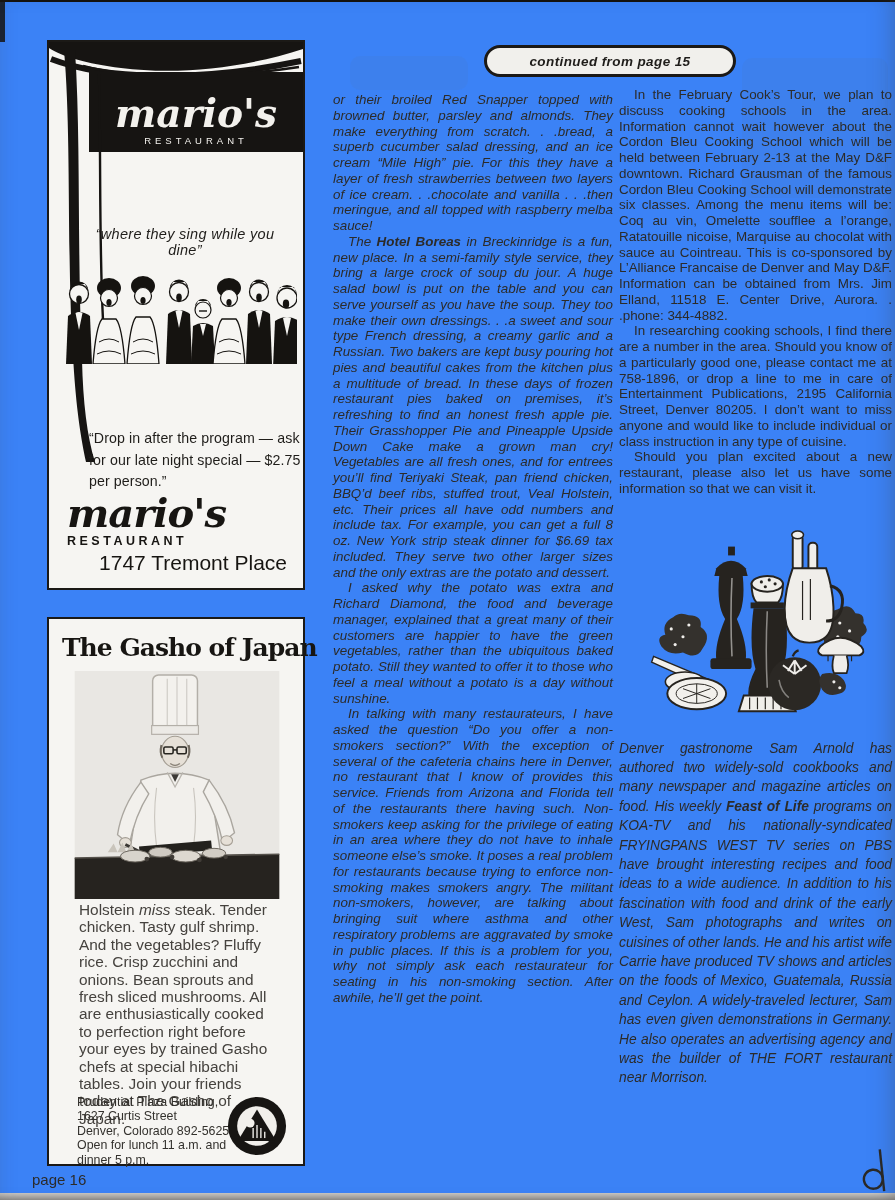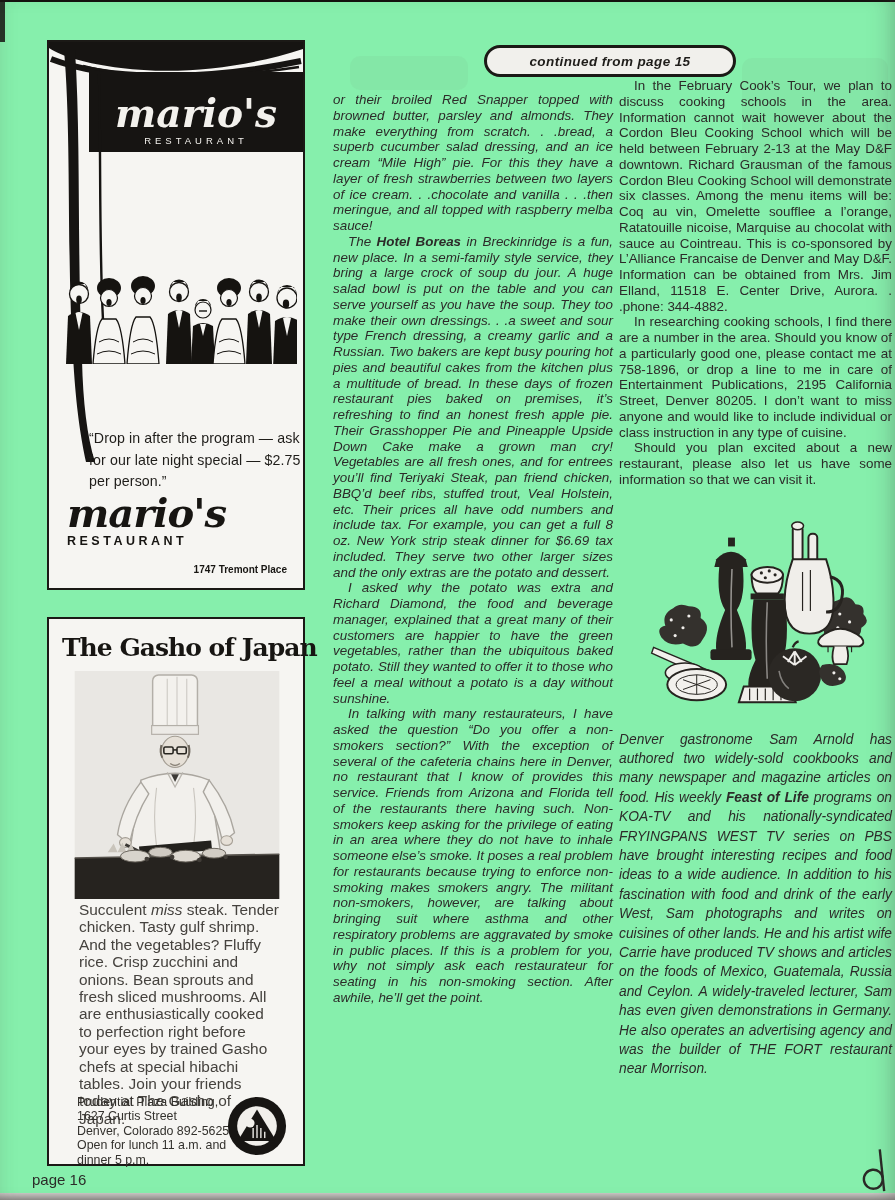--- a/index.html
+++ b/index.html
@@ -1,17 +1,17 @@
 <!DOCTYPE html>
 <html><head>
 <meta charset="utf-8">
 <style>
   html,body{margin:0;padding:0;background:#d8d6d2;}
   .page{
-    position:relative;width:895px;height:1200px;background:#86efac;overflow:hidden;
+    position:relative;width:895px;height:1200px;background:#3b82f6;overflow:hidden;
     font-family:"Liberation Sans","DejaVu Sans",sans-serif;color:#2c2b29;
   }
   .page::after{
     content:"";position:absolute;inset:0;pointer-events:none;
     box-shadow:inset -16px 0 28px -20px rgba(60,58,55,.5), inset 12px 0 24px -20px rgba(60,58,55,.28);
   }
   .scan-top{position:absolute;top:0;left:0;width:100%;height:2px;background:#151310;}
   .scan-corner{position:absolute;top:2px;left:0;width:5px;height:40px;background:#151310;opacity:.85;}
   .scan-bottom{position:absolute;bottom:0;left:0;width:100%;height:7px;background:linear-gradient(#c9c7c4,#918f8c);}
   .ghost{position:absolute;border-radius:10px;background:rgba(110,106,100,.055);}
@@ -24,37 +24,37 @@
     font-style:italic;font-weight:700;font-size:13.5px;letter-spacing:.4px;color:#1f1d1a;
   }
 
   
   .article{position:absolute;text-align:justify;font-size:13.4px;line-height:15.75px;color:#2c2b29;}
   .article p{margin:0;}
   .article p.indent{text-indent:15px;}
   .b{font-weight:700;}
   .i{font-style:italic;}
   .col1{left:333px;top:92px;width:280px;font-style:italic;}
-  .col2{left:619px;top:78px;width:273px;}
+  .col2{left:619px;top:87px;width:273px;}
   .condiments{display:block;width:222px;height:196px;margin:30px auto 14px;}
   .bio{font-style:italic;font-size:13.8px;line-height:19.4px;margin-top:16px;}
 
   
   .ad{position:absolute;left:47px;width:258px;background:#f6f5f2;border:2px solid #1b1916;box-sizing:border-box;}
   .ad-marios{top:40px;height:550px;}
   .marios-art{position:absolute;top:0;left:0;width:254px;height:546px;}
   .marios-logo-text{font-family:"DejaVu Serif","Liberation Serif",serif;font-style:italic;font-weight:700;font-size:39px;fill:#f3f1ed;}
   .marios-sub-text{font-family:"Liberation Sans",sans-serif;font-size:9.5px;letter-spacing:4px;fill:#f3f1ed;}
   .marios-tagline{position:absolute;top:184px;left:30px;width:212px;text-align:center;font-style:italic;font-size:14.5px;letter-spacing:.3px;color:#1f1d1a;}
   .singers{position:absolute;top:228px;left:8px;width:240px;height:94px;}
   .marios-quote{position:absolute;top:386px;left:40px;width:224px;font-size:14.2px;line-height:21.5px;letter-spacing:.1px;color:#1f1d1a;}
   .marios-footer{position:absolute;left:18px;top:450px;color:#171512;}
   .marios-footer .flogo{font-family:"DejaVu Serif","Liberation Serif",serif;font-style:italic;font-weight:700;font-size:40px;line-height:42px;letter-spacing:-1px;}
   .marios-footer .fsub{font-size:12.5px;font-weight:700;letter-spacing:3.5px;margin-top:0;}
-  .marios-address{position:absolute;right:16px;bottom:13px;font-weight:700;font-size:10px;color:#171512;}
+  .marios-address{position:absolute;right:16px;bottom:13px;font-weight:400;font-size:21px;color:#171512;}
 
   
   .ad-gasho{top:617px;height:549px;}
   .gasho-headline{
     position:absolute;top:14px;left:13px;width:228px;
     font-family:"DejaVu Serif","Liberation Serif",serif;font-weight:700;font-size:25px;letter-spacing:-1px;color:#171512;white-space:nowrap;
   }
   .chef-photo{position:absolute;left:22px;top:52px;width:212px;height:228px;}
   .gasho-body{position:absolute;left:30px;top:282px;width:200px;font-size:15.4px;line-height:17.4px;color:#454publishers;color:#45423e;text-align:left;}
   .gasho-body p{margin:0;}
@@ -83,20 +83,21 @@
       <path d="M0,0 H254 V7 C192,27 128,33 72,26 C38,22 12,14 0,6 Z" fill="#161412"></path>
       <path d="M2,17 C54,37 146,41 252,19" stroke="#161412" stroke-width="6" fill="none"></path>
       <path d="M34,24 C86,38 172,37 250,25" stroke="#161412" stroke-width="2.6" fill="none"></path>
       <rect x="40" y="30" width="214" height="80" fill="#161412"></rect>
       <text x="147" y="85" text-anchor="middle" class="marios-logo-text">mario's</text>
       <text x="147" y="102" text-anchor="middle" class="marios-sub-text">RESTAURANT</text>
       <path d="M15,8 C23,100 17,220 25,330 C28,372 32,396 37,420 L46,420 C38,394 34,360 33,318 C28,210 32,100 26,8 Z" fill="#161412"></path>
       <path d="M50,32 C52,120 50,200 54,278" stroke="#161412" stroke-width="2.4" fill="none"></path>
     </svg>
 
+    <div class="marios-tagline">“where they sing while you dine”</div>
 
     <svg class="singers" viewBox="0 0 240 94" aria-hidden="true">
 
       <g transform="translate(22,0)">
         <circle cx="0" cy="24" r="9.5" fill="#f6f5f2" stroke="#151310" stroke-width="1.3"></circle>
         <path d="M-9.5,21 A9.5,9.5 0 0 1 9.5,21 L6,14 H-6 Z" fill="#151310"></path>
         <ellipse cx="0" cy="29.5" rx="2.8" ry="4" fill="#151310"></ellipse>
         <path d="M-13,94 L-11,46 Q0,38 11,46 L13,94 Z" fill="#151310"></path>
         <path d="M-3.5,43 L0,60 L3.5,43 Q0,41 -3.5,43 Z" fill="#f6f5f2"></path>
       </g>
@@ -208,21 +209,21 @@
         <ellipse cx="114" cy="190" rx="15" ry="6" fill="#ddd8d0" stroke="#6b665e" stroke-width="1"></ellipse>
         <ellipse cx="143" cy="187" rx="12" ry="5" fill="#d2cdc5" stroke="#6b665e" stroke-width="1"></ellipse>
         <circle cx="74" cy="193" r="2.4" fill="#403c37"></circle>
         <circle cx="100" cy="191" r="2.4" fill="#403c37"></circle>
         <circle cx="128" cy="194" r="2.4" fill="#403c37"></circle>
         <circle cx="155" cy="191" r="2.2" fill="#403c37"></circle>
       </g>
     </svg>
 
     <div class="gasho-body">
-        <p><span>Succulent </span><span class="i">miss</span><span> steak. Tender chicken. Tasty gulf shrimp. And the vegetables? Fluffy rice. Crisp zucchini and onions. Bean sprouts and fresh sliced mushrooms. All are enthusiastically cooked to perfection right before your eyes by trained Gasho chefs at special hibachi tables. Join your friends today at The Gasho of Japan.</span></p>
+        <p><span>Holstein </span><span class="i">miss</span><span> steak. Tender chicken. Tasty gulf shrimp. And the vegetables? Fluffy rice. Crisp zucchini and onions. Bean sprouts and fresh sliced mushrooms. All are enthusiastically cooked to perfection right before your eyes by trained Gasho chefs at special hibachi tables. Join your friends today at The Gasho of Japan.</span></p>
       </div>
     <div class="gasho-info">
         <div>Prudential Plaza Building,</div>
         <div>1627 Curtis Street</div>
         <div>Denver, Colorado 892-5625</div>
         <div>Open for lunch 11 a.m. and</div>
         <div>dinner 5 p.m.</div>
       </div>
 
     <svg class="gasho-logo" viewBox="0 0 64 64" aria-hidden="true">

